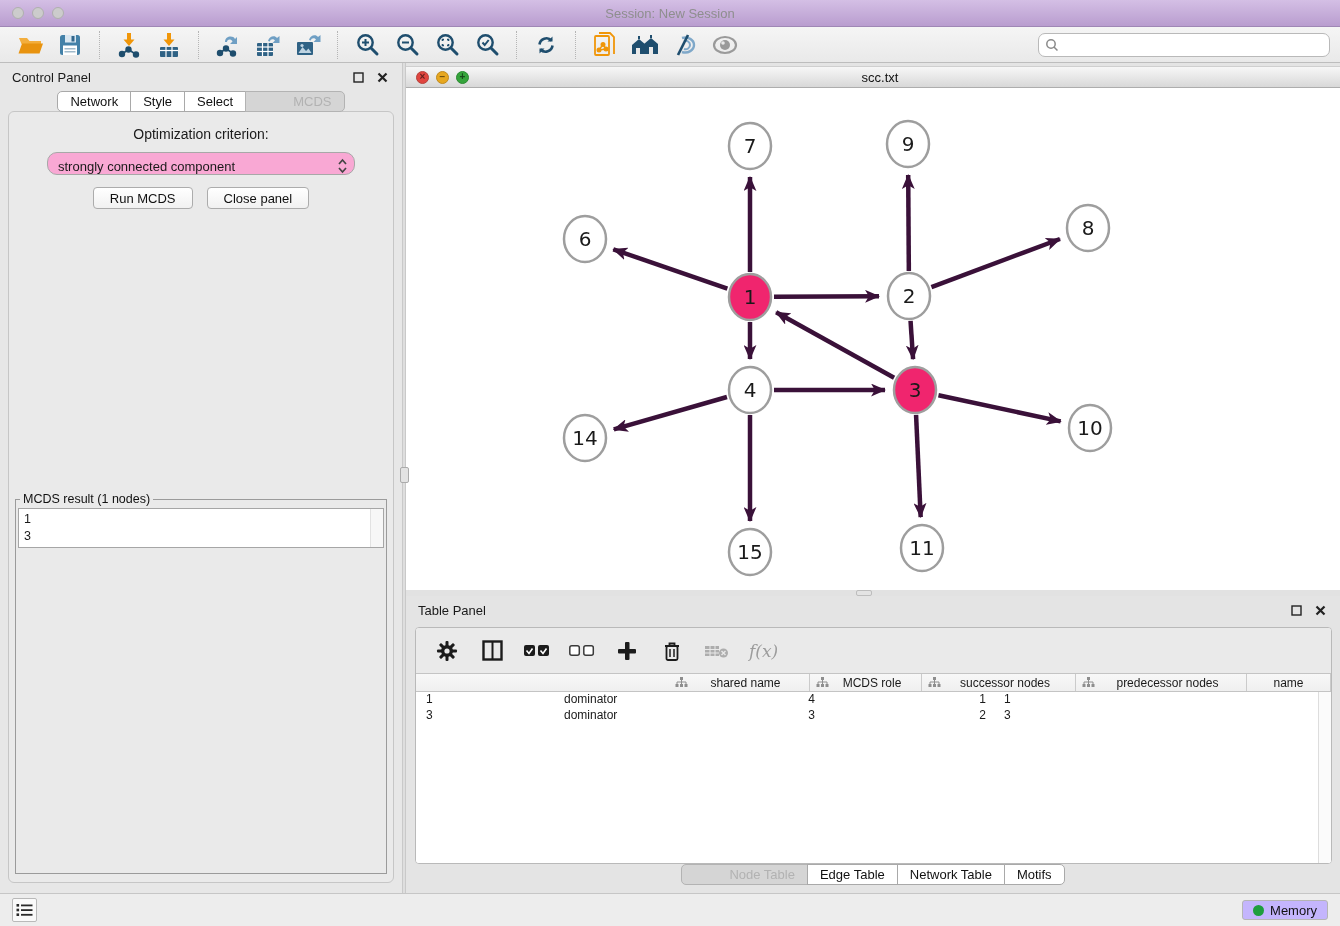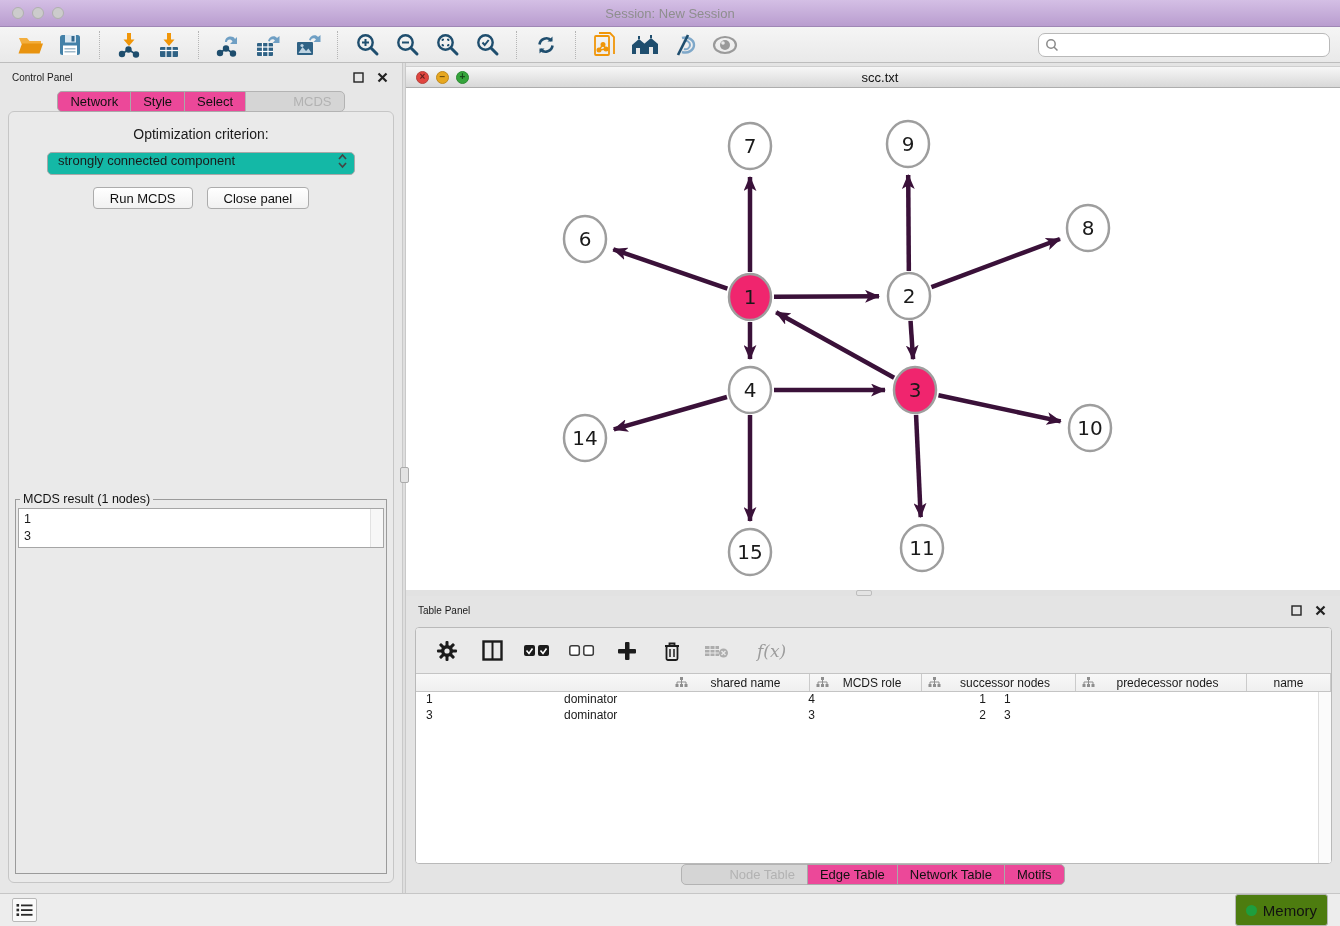--- a/index.html
+++ b/index.html
@@ -25,34 +25,34 @@
   .searchbox { position:absolute; right:10px; top:6px; width:292px; height:24px; background:#fff;
     border:1px solid #B9B9B9; border-radius:7px; display:flex; align-items:center; padding-left:6px; }
   .searchbox input { border:none; outline:none; flex:1; height:18px; font-size:12px; background:transparent; }
 
   
   .workspace { flex:1; display:flex; min-height:0; }
 
   
   .cpanel { width:402px; flex:none; background:#E7E7E7; display:flex; flex-direction:column; }
   .panel-hd { height:28px; flex:none; display:flex; align-items:center; padding:0 12px; }
-  .panel-hd .ptitle { font-size:10px; color:#1a1a1a; }
+  .panel-hd .ptitle { font-size:13px; color:#1a1a1a; }
   .panel-hd .spacer { flex:1; }
   .icon-mini { width:16px; height:16px; display:flex; align-items:center; justify-content:center; margin-left:8px; }
   .tabrow { display:flex; justify-content:center; flex:none; position:relative; z-index:2; }
-  .tab { height:21px; padding:0 12px; background:#ec4899; border:1px solid #A9A9A9; margin-left:-1px;
+  .tab { height:21px; padding:0 12px; background:#ffffff; border:1px solid #A9A9A9; margin-left:-1px;
     display:flex; align-items:center; font-size:13px; color:#111; }
   .tab:first-child { border-radius:5px 0 0 5px; margin-left:0; }
   .tab:last-child { border-radius:0 5px 5px 0; }
   .tab.selected { background:#D5D5D5; color:#B2B2B2; border-color:#B3B3B3;padding-left:47px; }
   .cpanel-content { flex:1; margin:-1px 8px 10px 8px; background:#EAEAEA; border:1px solid #C6C6C6;
     border-radius:6px; display:flex; flex-direction:column; min-height:0; padding-top:14px; }
   .opt-label { text-align:center; font-size:14px; margin-bottom:10px; }
-  .dropdown { width:308px; height:23px; margin:0 auto 12px auto; background:#14b8a6; border:1px solid #A8A8A8;
-    border-radius:5px; display:flex; align-items:flex-start; padding:0 6px 0 10px; font-size:13px; }
+  .dropdown { width:308px; height:23px; margin:0 auto 12px auto; background:#f9a8d4; border:1px solid #A8A8A8;
+    border-radius:10px; display:flex; align-items:flex-end; padding:0 6px 0 10px; font-size:13px; }
   .dropdown .dval { flex:1; }
   .btnrow { display:flex; justify-content:center; gap:14px; }
   .pushbtn { height:22px; padding:0 16px; border:1px solid #ACACAC; border-radius:4px;
     background:linear-gradient(#FFFFFF,#F1F1F1); font-size:13px; color:#111; }
   .result-fieldset { margin:auto 6px 8px 6px; height:382px; border:1px solid #9B9B9B; padding:2px;
     background:transparent; flex:none; }
   .result-fieldset legend { font-size:12.5px; padding:0 3px; margin-left:2px; color:#111; }
   .result-box { position:relative; width:100%; height:100%; background:#fff; border:1px solid #A6A6A6;
     font-size:12.5px; line-height:17px; padding:2px 5px; overflow:hidden; }
   .scroll-track { position:absolute; top:0; right:0; bottom:0; width:13px; background:#F7F7F7;
@@ -80,39 +80,39 @@
   .netwin-titlebar .ntitle { position:absolute; left:14px; right:0; text-align:center; font-size:13px; color:#111; }
   .canvas { height:502px; background:#fff; }
 
   
   .tpanel { flex:1; display:flex; flex-direction:column; min-height:0; }
   .tpanel-container { margin:3px 8px 0 9px; height:237px; flex:none; background:#fff;
     border:1px solid #B9B9B9; border-radius:4px; overflow:hidden; display:flex; flex-direction:column; }
   .ttoolbar { height:45px; flex:none; background:#EAEAEA; display:flex; align-items:center; padding-left:18px; gap:19px; }
   .ttb { border:none; background:transparent; display:flex; align-items:center; justify-content:center;
     width:26px; height:26px; }
-  .fx { font-family:"DejaVu Serif","Liberation Serif",serif; font-style:italic; font-size:17px; color:#9C9C9C;margin-left:8px; }
+  .fx { font-family:"DejaVu Serif","Liberation Serif",serif; font-style:italic; font-size:17px; color:#9C9C9C; }
   .thead { height:19px; flex:none; display:flex; background:linear-gradient(#F8F8F8,#EFEFEF);
     border-top:1px solid #C4C4C4; border-bottom:1px solid #C4C4C4;justify-content:flex-end; }
   .th { display:flex; align-items:center; border-right:1px solid #CBCBCB; font-size:12px; padding-left:6px; }
   .th .thlabel { flex:1; text-align:center; padding-right:6px; }
   .tbody { flex:1; position:relative; background:#fff; }
   .trow { height:16px; display:flex; font-size:12px; }
   .td { overflow:hidden; white-space:nowrap; }
   .tscroll { position:absolute; top:0; right:0; bottom:0; width:13px; background:#FBFBFB; border-left:1px solid #DDDDDD; }
   .ttabs { height:22px; margin-top:0; display:flex; justify-content:center; flex:none; }
 
   
   .statusbar { height:33px; flex:none; border-top:1px solid #C6C6C6; background:#EDEDED;
     display:flex; align-items:center; padding:0 12px; }
   .listbtn { width:25px; height:24px; border:1px solid #B9B9B9; background:#FAFAFA; border-radius:2px;
     display:flex; align-items:center; justify-content:center; }
   .statusbar .spacer { flex:1; }
-  .membtn { height:32px; border:1px solid #B5B5B5; border-radius:3px; background:#4d7c0f;
-    display:flex; align-items:center; gap:6px; padding:0 10px; font-size:15px; color:#111; }
+  .membtn { height:20px; border:1px solid #B5B5B5; border-radius:3px; background:#c4b5fd;
+    display:flex; align-items:center; gap:6px; padding:0 10px; font-size:13px; color:#111; }
   .memdot { width:11px; height:11px; border-radius:50%; background:#1E9E3E; }
   svg.icon { display:block; }
 </style>
 </head>
 <body>
 
 <div class="app">
 
   <div class="titlebar">
     <div class="traffic">

